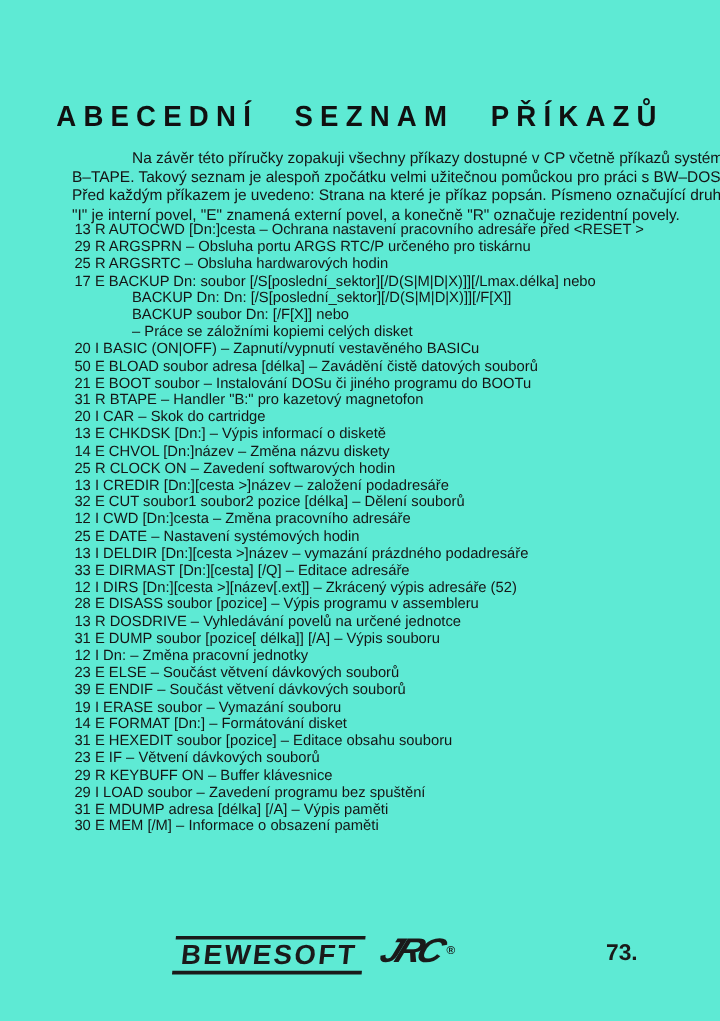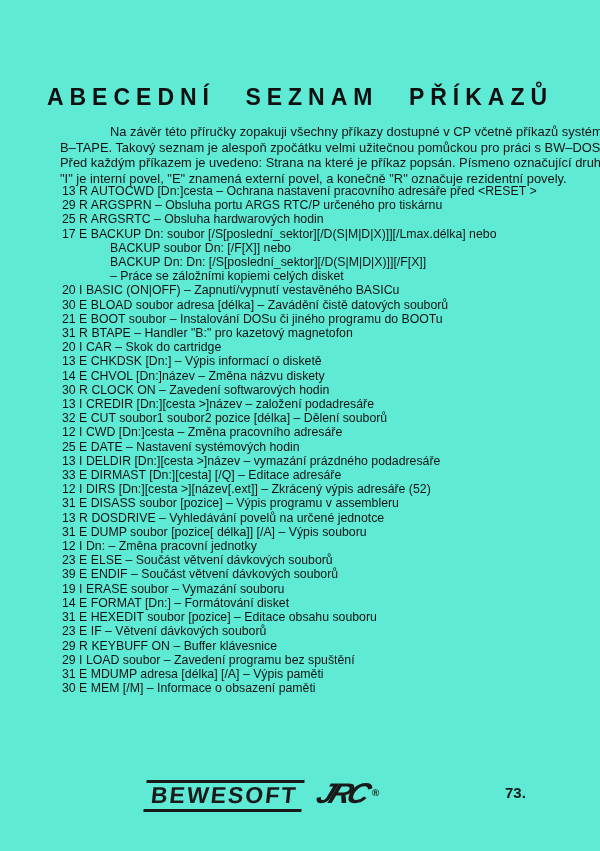--- a/index.html
+++ b/index.html
@@ -53,21 +53,21 @@
     color:#1a1a1a;line-height:30px;
   }
   .logo-jrc .reg{
     display:inline-block;
     font-size:10px;font-style:normal;font-weight:700;
     vertical-align:top;letter-spacing:0;
     transform:skewX(22deg);margin-left:6px;
   }
   .page-number{
     position:absolute;left:505px;top:8px;
-    font-size:15px;font-weight:700;color:#1a1a1a;
+    font-size:19px;font-weight:700;color:#1a1a1a;
   }
 </style>
 </head>
 <body>
 
 <div class="page">
 
   <div class="title">ABECEDNÍ SEZNAM PŘÍKAZŮ</div>
 
   <div class="intro">
@@ -75,39 +75,39 @@
       <div class="intro-line">B–TAPE. Takový seznam je alespoň zpočátku velmi užitečnou pomůckou pro práci s BW–DOSem.</div>
       <div class="intro-line">Před každým příkazem je uvedeno: Strana na které je příkaz popsán. Písmeno označující druh povelu:</div>
       <div class="intro-line">"I" je interní povel, "E" znamená externí povel, a konečně "R" označuje rezidentní povely.</div>
     </div>
 
   <div class="cmd-list">
       <div class="cmd-line">13 R AUTOCWD [Dn:]cesta – Ochrana nastavení pracovního adresáře před  &lt;RESET &gt;</div>
       <div class="cmd-line">29 R ARGSPRN – Obsluha portu ARGS RTC/P určeného pro tiskárnu</div>
       <div class="cmd-line">25 R ARGSRTC – Obsluha hardwarových hodin</div>
       <div class="cmd-line">17 E BACKUP Dn: soubor [/S[poslední_sektor][/D(S|M|D|X)]][/Lmax.délka] nebo</div>
+      <div class="cmd-line indent">BACKUP Dn: Dn: [/S[poslední_sektor][/D(S|M|D|X)]][/F[X]]</div>
       <div class="cmd-line indent">BACKUP soubor Dn: [/F[X]] nebo</div>
-      <div class="cmd-line indent">BACKUP Dn: Dn: [/S[poslední_sektor][/D(S|M|D|X)]][/F[X]]</div>
       <div class="cmd-line indent">– Práce se záložními kopiemi celých disket</div>
       <div class="cmd-line">20 I BASIC (ON|OFF) – Zapnutí/vypnutí vestavěného BASICu</div>
-      <div class="cmd-line">30 E BLOAD soubor adresa [délka] – Zavádění čistě datových souborů</div>
+      <div class="cmd-line">50 E BLOAD soubor adresa [délka] – Zavádění čistě datových souborů</div>
       <div class="cmd-line">21 E BOOT soubor – Instalování DOSu či jiného programu do BOOTu</div>
       <div class="cmd-line">31 R BTAPE – Handler "B:" pro kazetový magnetofon</div>
       <div class="cmd-line">20 I CAR – Skok do cartridge</div>
       <div class="cmd-line">13 E CHKDSK [Dn:] – Výpis informací o disketě</div>
       <div class="cmd-line">14 E CHVOL [Dn:]název – Změna názvu diskety</div>
-      <div class="cmd-line">30 R CLOCK ON – Zavedení softwarových hodin</div>
+      <div class="cmd-line">25 R CLOCK ON – Zavedení softwarových hodin</div>
       <div class="cmd-line">13 I CREDIR [Dn:][cesta &gt;]název – založení podadresáře</div>
       <div class="cmd-line">32 E CUT soubor1 soubor2 pozice [délka] – Dělení souborů</div>
       <div class="cmd-line">12 I CWD [Dn:]cesta – Změna pracovního adresáře</div>
       <div class="cmd-line">25 E DATE – Nastavení systémových hodin</div>
       <div class="cmd-line">13 I DELDIR [Dn:][cesta &gt;]název – vymazání prázdného podadresáře</div>
       <div class="cmd-line">33 E DIRMAST [Dn:][cesta] [/Q] – Editace adresáře</div>
       <div class="cmd-line">12 I DIRS [Dn:][cesta &gt;][název[.ext]] – Zkrácený výpis adresáře (52)</div>
-      <div class="cmd-line">31 E DISASS soubor [pozice] – Výpis programu v assembleru</div>
+      <div class="cmd-line">28 E DISASS soubor [pozice] – Výpis programu v assembleru</div>
       <div class="cmd-line">13 R DOSDRIVE – Vyhledávání povelů na určené jednotce</div>
       <div class="cmd-line">31 E DUMP soubor [pozice[ délka]] [/A] – Výpis souboru</div>
       <div class="cmd-line">12 I Dn: – Změna pracovní jednotky</div>
       <div class="cmd-line">23 E ELSE – Součást větvení dávkových souborů</div>
       <div class="cmd-line">39 E ENDIF – Součást větvení dávkových souborů</div>
       <div class="cmd-line">19 I ERASE soubor – Vymazání souboru</div>
       <div class="cmd-line">14 E FORMAT [Dn:] – Formátování disket</div>
       <div class="cmd-line">31 E HEXEDIT soubor [pozice] – Editace obsahu souboru</div>
       <div class="cmd-line">23 E IF – Větvení dávkových souborů</div>
       <div class="cmd-line">29 R KEYBUFF ON – Buffer klávesnice</div>

